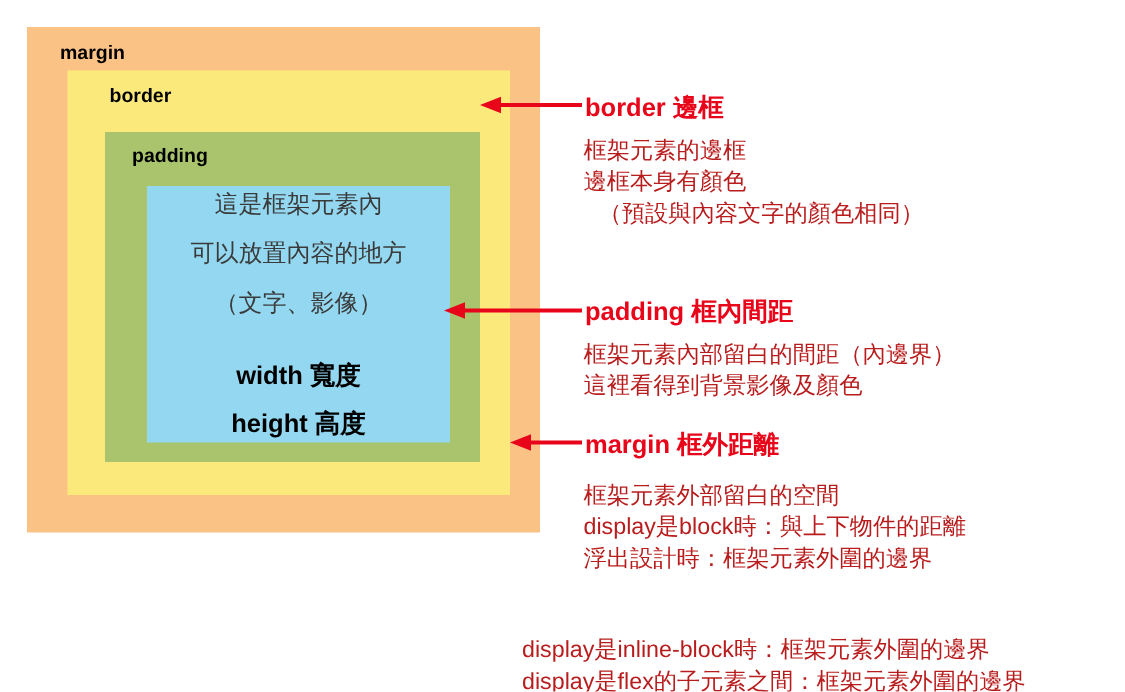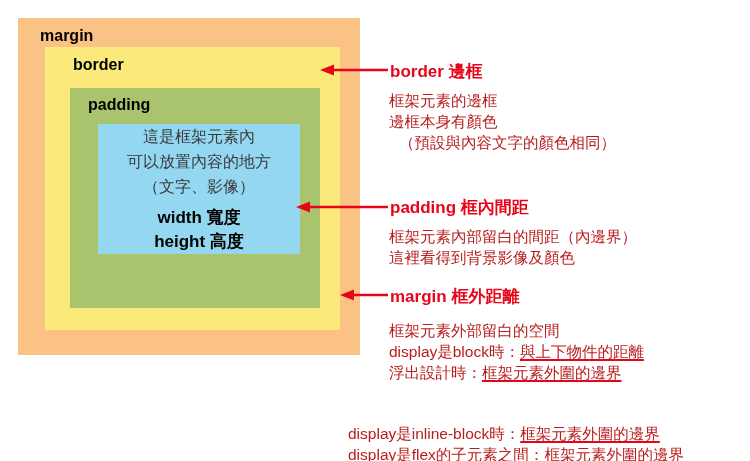--- a/index.html
+++ b/index.html
@@ -24,21 +24,21 @@
     width: 342px;
     height: 337px;
   }
   .box-layer {
     position: absolute;
     box-sizing: border-box;
   }
   .box-label {
     position: absolute;
     font-weight: bold;
-    font-size: 16px;
+    font-size: 13px;
     color: #000000;
     letter-spacing: 0px;
     white-space: nowrap;
   }
 
   #margin-box {
     left: 0;
     top: 0;
     width: 342px;
     height: 337px;
@@ -62,21 +62,21 @@
     height: 220px;
     background: #a9c46c;
     padding-left: 12px;
   }
   #padding-label { left: 18px; top: 8px; }
 
   #content-box {
     left: 28px;
     top: 36px;
     width: 202px;
-    height: 130px;
+    height: 171px;
     background: #93d8f0;
     display: flex;
     flex-direction: column;
     align-items: center;
     justify-content: space-between;
   }
   .content-line {
     font-size: 16px;
     line-height: 25px;
     color: #2b2b2b;
@@ -110,21 +110,20 @@
   .annotation-body {
     position: absolute;
     font-size: 15.5px;
     line-height: 21px;
     color: #b91c1c;
     white-space: nowrap;
   }
   .annotation-body div { white-space: nowrap; }
   .indent-1 { padding-left: 10px; }
   .u-red {
-    text-decoration: underline;
     text-decoration-color: #e8051a;
     text-underline-offset: 2px;
     text-decoration-thickness: 1.5px;
   }
 </style>
 </head>
 <body>
 
 <div id="box-model-diagram">
 

